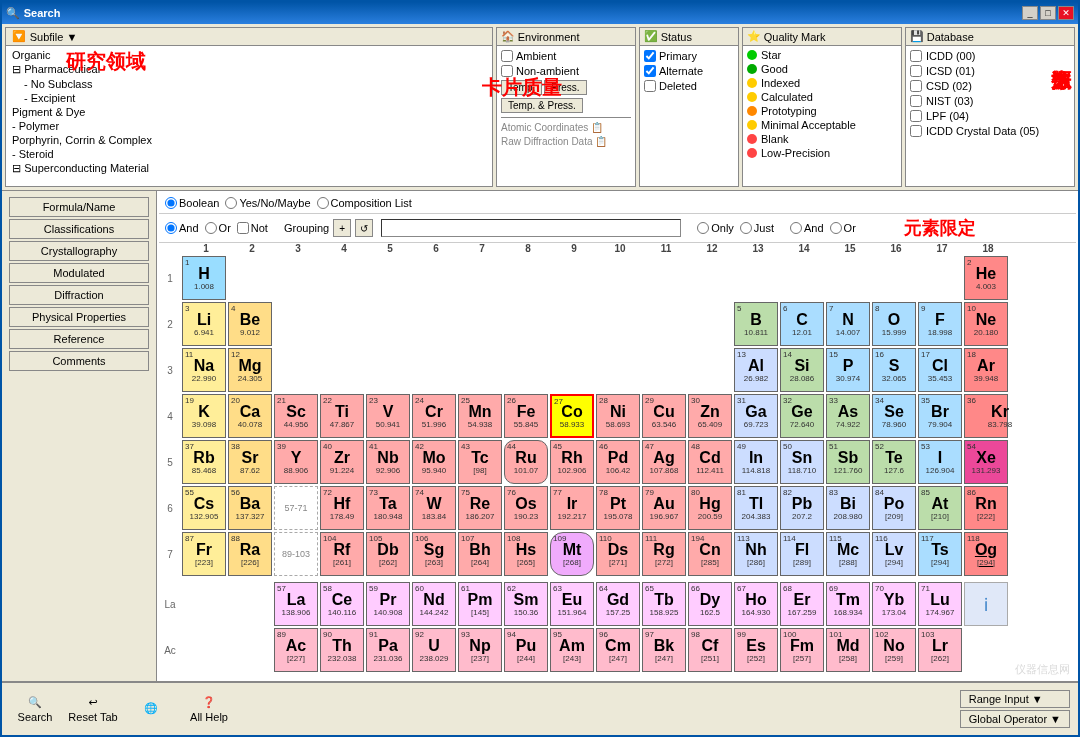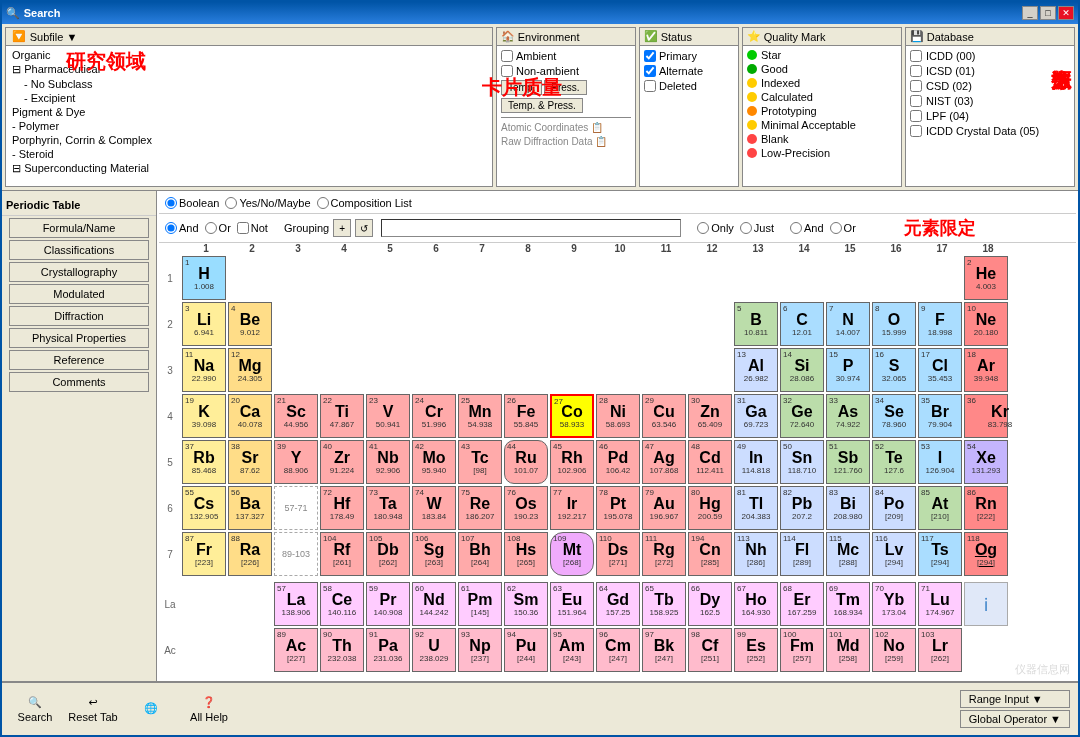--- a/index.html
+++ b/index.html
@@ -251,21 +251,20 @@
         </div>
       </div>
 
       <div style="position:absolute; top:30px; right:2px; color:red; font-size:20px; font-weight:bold; pointer-events:none; writing-mode: vertical-rl;">数据来源</div>
     </div>
   </div>
 
   <div class="main-section">
 
     <div class="left-sidebar">
-      <div style="padding: 4px; border-bottom: 1px solid #ccc; font-weight: bold; font-size: 11px;">Periodic Table</div>
       <button class="sidebar-btn">Formula/Name</button>
       <button class="sidebar-btn">Classifications</button>
       <button class="sidebar-btn">Crystallography</button>
       <button class="sidebar-btn">Modulated</button>
       <button class="sidebar-btn">Diffraction</button>
       <button class="sidebar-btn">Physical Properties</button>
       <button class="sidebar-btn">Reference</button>
       <button class="sidebar-btn">Comments</button>
     </div>
 
@@ -635,21 +634,21 @@
         <div class="element metalloid" style="background:#bbddaa;">
             <span class="elem-num">52</span>
             <span class="elem-symbol">Te</span>
             <span class="elem-mass">127.6</span>
           </div>
         <div class="element nonmetal" style="background:#aaddff;">
             <span class="elem-num">53</span>
             <span class="elem-symbol">I</span>
             <span class="elem-mass">126.904</span>
           </div>
-        <div class="element noble" style="background:#c4b5fd;">
+        <div class="element noble" style="background:#ec4899;">
             <span class="elem-num">54</span>
             <span class="elem-symbol">Xe</span>
             <span class="elem-mass">131.293</span>
           </div>
       </div>
 
       <div style="display:flex; align-items:center;">
         <div style="width:22px; text-align:center; font-size:10px; color:#666; flex-shrink:0;">6</div>
         <div class="element alkali" style="background:#ffee99;">
             <span class="elem-num">55</span>

